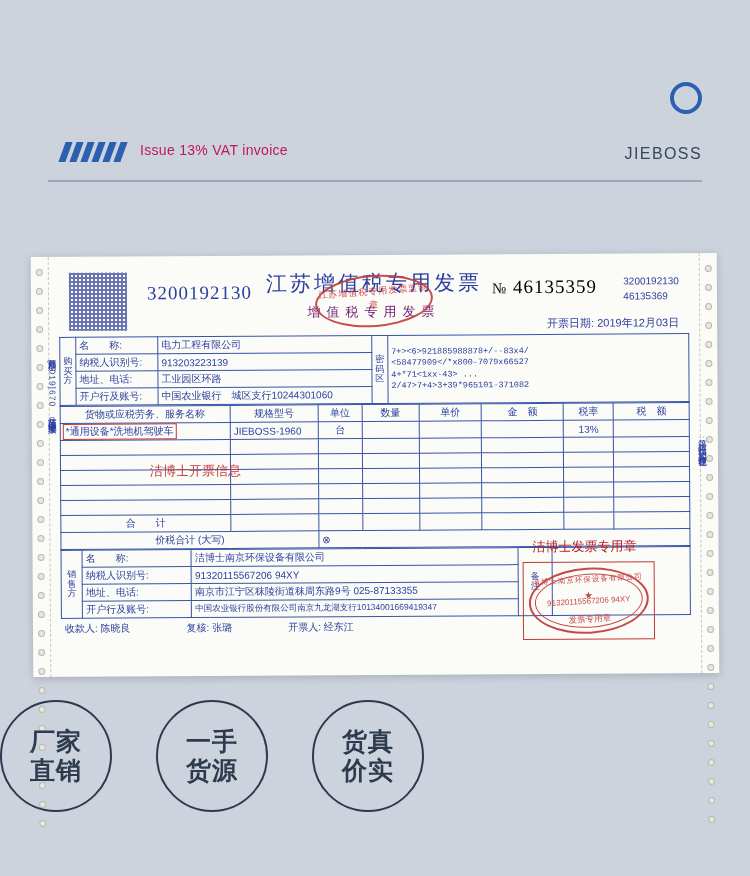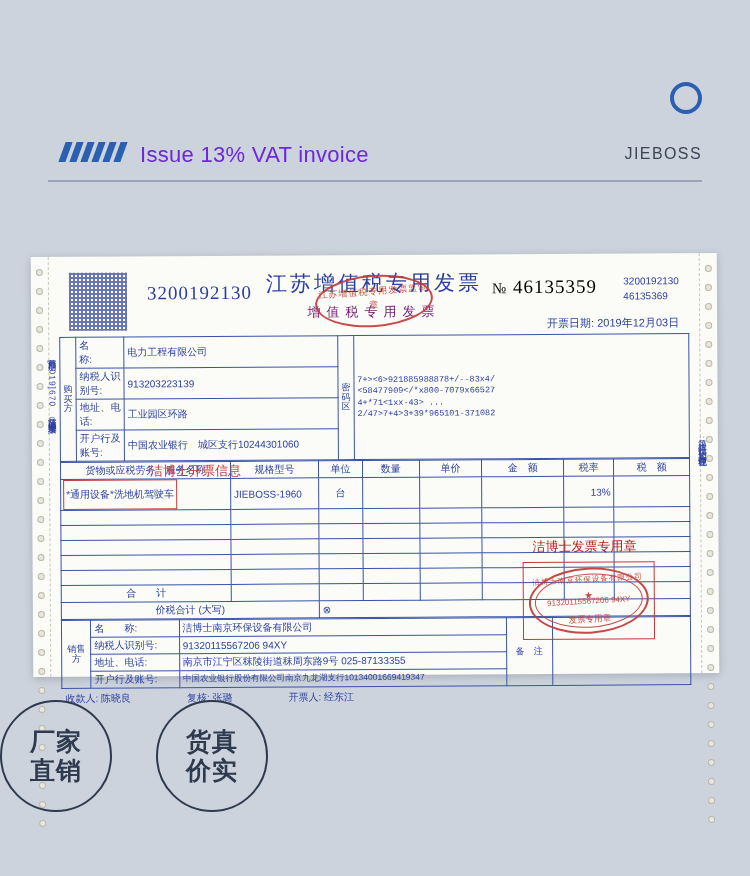--- a/index.html
+++ b/index.html
@@ -20,21 +20,21 @@
     font-family:"DejaVu Sans", sans-serif;
   }
   .circle-mark {
     position:absolute; right:48px; top:82px;
     width:32px; height:32px; border:4px solid #2b5fb0; border-radius:50%;
   }
   .slashes { position:absolute; left:62px; top:142px; display:flex; gap:4px; }
   .slashes i { display:block; width:7px; height:20px; background:#2b5fb0; transform:skewX(-20deg); }
   .subtitle-en {
     position:absolute; left:140px; top:142px;
-    font-size:22px; color:#6d28d9; letter-spacing:0.3px;
+    font-size:14px; color:#be185d; letter-spacing:0.3px;
   }
   .brand {
     position:absolute; right:48px; top:145px;
     font-size:16px; color:#3a4656; letter-spacing:1.4px;
   }
   .hr-line { position:absolute; left:48px; top:180px; width:654px; height:2px; background:#9aa6b8; }
 
   
   .invoice-wrap {
     position:absolute; left:32px; top:255px; width:686px; height:420px;
@@ -88,27 +88,27 @@
     position:absolute; right:10px; top:12px; font-size:10px; color:#2b3fa0; text-align:left; line-height:1.5;
   }
   .inv-date {
     position:absolute; right:10px; top:54px; font-size:11px; color:#2b3fa0;
   }
 
   
   table.grid { width:100%; border-collapse:collapse; font-size:10px; color:#2b3fa0; }
   table.grid td { border:1px solid #3a54a8; padding:1px 3px; vertical-align:middle; }
   .lbl-col { width:16px; text-align:center; font-size:9px; line-height:1.05; color:#2b3fa0; }
-  .buyer-names { width:48px; text-align:justify; font-size:10px; color:#2b3fa0; }
+  .buyer-names { width:82px; text-align:justify; font-size:10px; color:#2b3fa0; }
   .val { color:#2b3fa0; font-size:10px; }
   .pwd-col { font-family:"Liberation Mono", monospace; font-size:8.5px; line-height:1.35; color:#2b3fa0; }
 
   .items td { height:15px; }
   .items .hdr td { text-align:center; height:16px; }
-  .item-hl { outline:1.3px solid #c23a3a; display:inline-block; padding:7px 2px; }
+  .item-hl { outline:1.3px solid #c23a3a; display:inline-block; padding:0 2px; }
 
   .side-vert {
     position:absolute; left:-6px; top:96px; width:14px;
     writing-mode:vertical-rl; font-size:8.5px; color:#2b3fa0; line-height:1.2;
     letter-spacing:1px;
   }
   .side-vert-right {
     position:absolute; right:-8px; top:180px; width:16px;
     writing-mode:vertical-rl; font-size:8.5px; color:#2b3fa0; line-height:1.3; letter-spacing:1px;
   }
@@ -293,21 +293,21 @@
         <td style="width:8%">税率</td>
         <td>税　额</td>
       </tr>
       <tr>
         <td><span class="item-hl">*通用设备*洗地机驾驶车</span></td>
         <td>JIEBOSS-1960</td>
         <td style="text-align:center">台</td>
         <td></td>
         <td></td>
         <td></td>
-        <td style="text-align:right">13%</td>
+        <td style="text-align:center">13%</td>
         <td></td>
       </tr>
       <tr>
             <td>&nbsp;</td>
             <td></td>
             <td></td>
             <td></td>
             <td></td>
             <td></td>
             <td></td>
@@ -424,16 +424,20 @@
 
   </div>
 </div>
 
 <div class="badges">
   <div class="badge">
     <span>厂家</span>
     <span>直销</span>
   </div>
   <div class="badge">
+    <span>一手</span>
+    <span>货源</span>
+  </div>
+  <div class="badge">
     <span>货真</span>
     <span>价实</span>
   </div>
 </div>
 
 </body></html>

